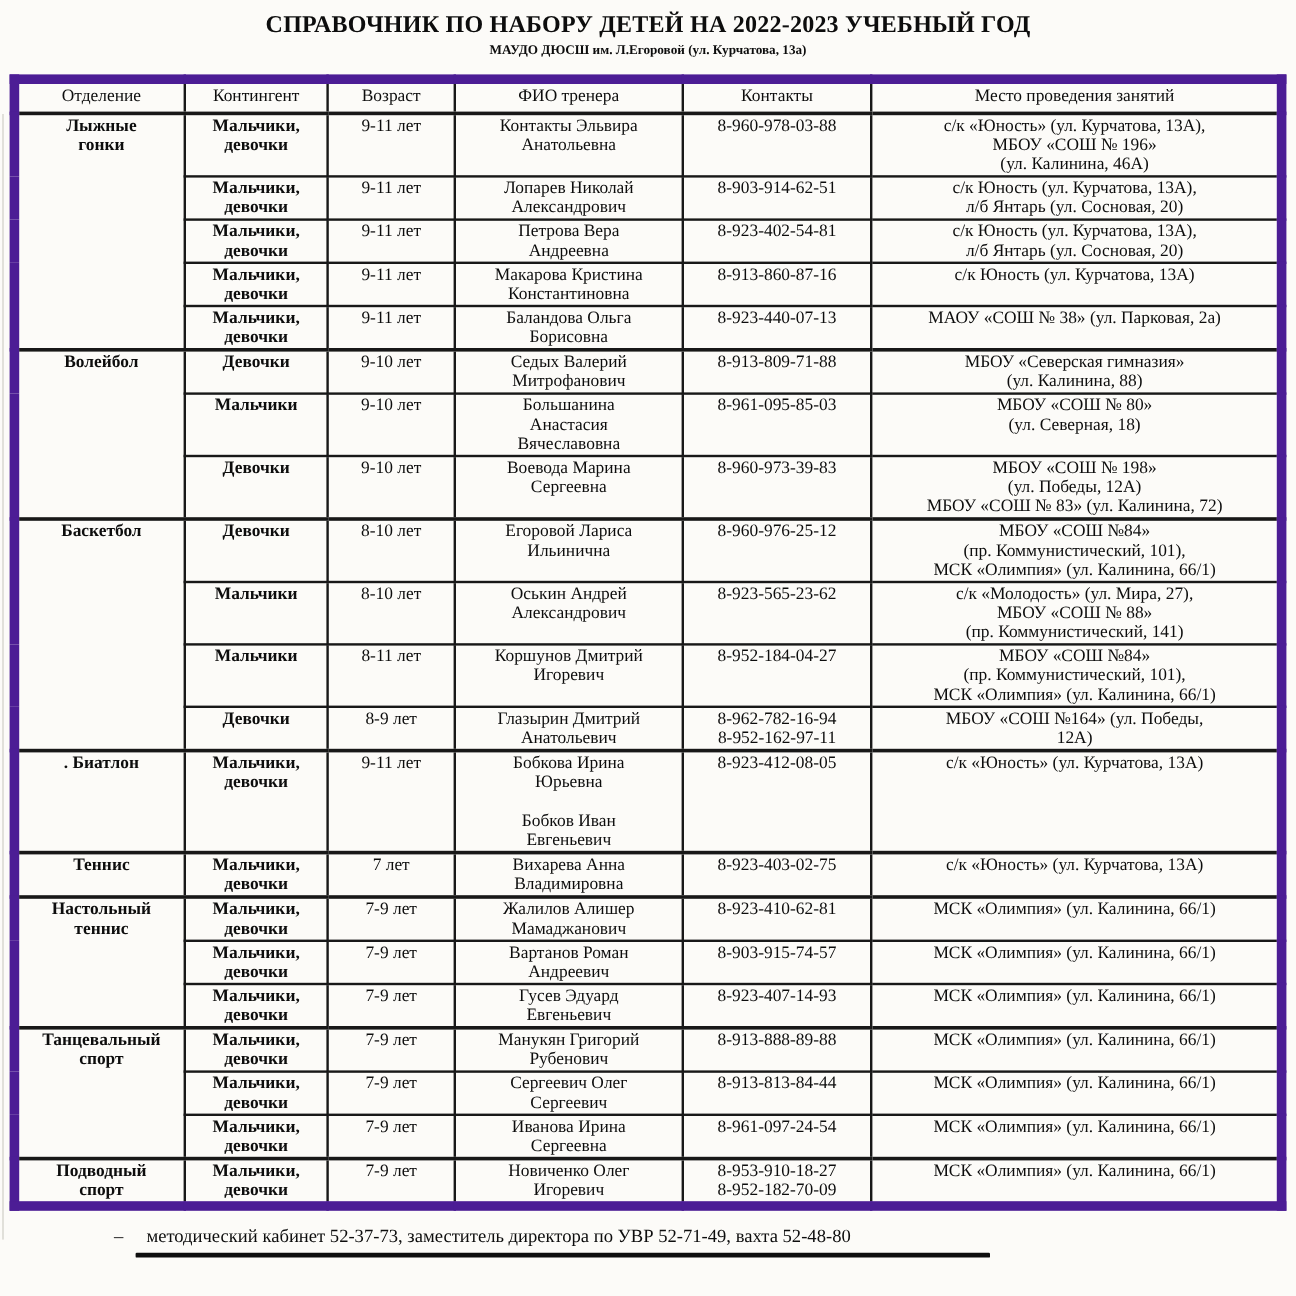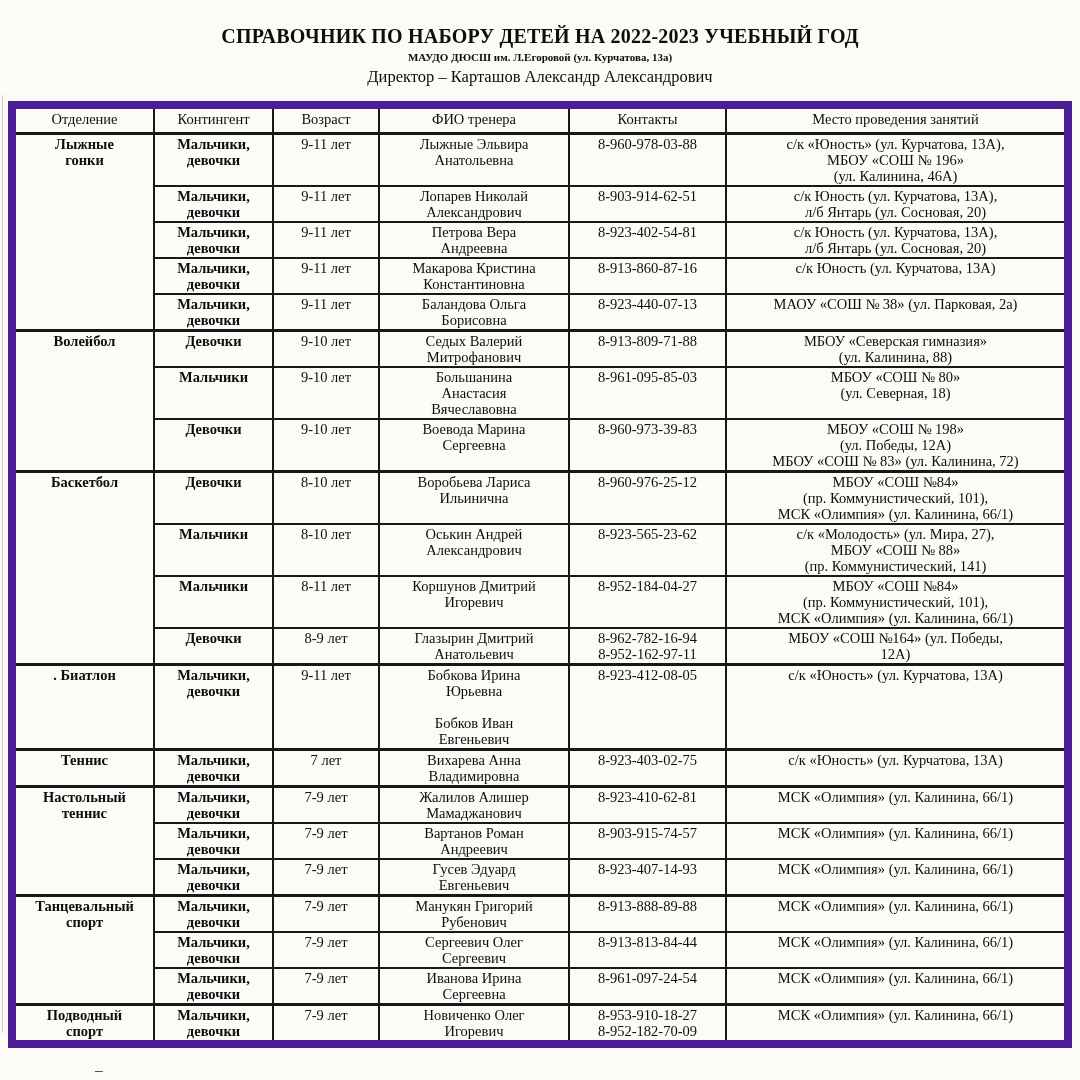--- a/index.html
+++ b/index.html
@@ -10,21 +10,21 @@
     font-family: "Liberation Serif", serif;
     overflow: hidden;
     position: relative;
   }
   
   .scan-edge {
     position: absolute; left: 2px; top: 95px;
     width: 1px; height: 938px; background: #cfcdc7;
   }
 
-  .titles { text-align: center; padding-top: 25px; }
+  .titles { text-align: center; padding-top: 10px; }
   .doc-title {
     margin: 0; font-size: 20px; font-weight: bold; letter-spacing: .2px;
   }
   .doc-subtitle { margin: 3px 0 0; font-size: 11px; font-weight: bold; }
   .doc-director { margin: 4px 0 0; font-size: 16.5px; font-weight: normal; }
 
   table.ref {
     border-collapse: collapse; table-layout: fixed;
     width: 1056px; margin: 14px 0 0 8px;
     border: 8px solid #4c1d95;
@@ -63,21 +63,20 @@
   }
 </style>
 </head>
 <body>
 
 <div class="scan-edge"></div>
 
 <div class="titles">
   <h1 class="doc-title">СПРАВОЧНИК ПО НАБОРУ ДЕТЕЙ НА 2022-2023 УЧЕБНЫЙ ГОД</h1>
   <h2 class="doc-subtitle">МАУДО ДЮСШ им. Л.Егоровой (ул. Курчатова, 13а)</h2>
-  <div class="doc-director">Директор – Карташов Александр Александрович</div>
 </div>
 
 <table class="ref">
   <colgroup>
     <col style="width:142px">
       <col style="width:119px">
       <col style="width:106px">
     <col style="width:190px">
       <col style="width:157px">
       <col style="width:342px">
@@ -92,21 +91,21 @@
       <th>Место проведения занятий</th>
     </tr>
   </thead>
   <tbody>
       <tr class="section-start">
         <td rowspan="5" class="c-department">Лыжные
 гонки</td>
         <td class="c-contingent">Мальчики,
 девочки</td>
         <td class="c-age">9-11 лет</td>
-        <td class="c-trainer">Лыжные Эльвира
+        <td class="c-trainer">Контакты Эльвира
 Анатольевна</td>
         <td class="c-contacts">8-960-978-03-88</td>
         <td class="c-location">с/к «Юность» (ул. Курчатова, 13А),
 МБОУ «СОШ № 196»
 (ул. Калинина, 46А)</td>
       </tr>
       <tr>
         <td class="c-contingent">Мальчики,
 девочки</td>
         <td class="c-age">9-11 лет</td>
@@ -171,21 +170,21 @@
 Сергеевна</td>
         <td class="c-contacts">8-960-973-39-83</td>
         <td class="c-location">МБОУ «СОШ № 198»
 (ул. Победы, 12А)
 МБОУ «СОШ № 83» (ул. Калинина, 72)</td>
       </tr>
       <tr class="section-start">
         <td rowspan="4" class="c-department">Баскетбол</td>
         <td class="c-contingent">Девочки</td>
         <td class="c-age">8-10 лет</td>
-        <td class="c-trainer">Воробьева Лариса
+        <td class="c-trainer">Егоровой Лариса
 Ильинична</td>
         <td class="c-contacts">8-960-976-25-12</td>
         <td class="c-location">МБОУ «СОШ №84»
 (пр. Коммунистический, 101),
 МСК «Олимпия» (ул. Калинина, 66/1)</td>
       </tr>
       <tr>
         <td class="c-contingent">Мальчики</td>
         <td class="c-age">8-10 лет</td>
         <td class="c-trainer">Оськин Андрей
@@ -306,14 +305,15 @@
 Игоревич</td>
         <td class="c-contacts">8-953-910-18-27
 8-952-182-70-09</td>
         <td class="c-location">МСК «Олимпия» (ул. Калинина, 66/1)</td>
       </tr>
     </tbody>
 </table>
 
 <div class="footnote">
   <span class="foot-dash">–</span>
+  <span>методический кабинет 52-37-73, заместитель директора по УВР 52-71-49, вахта 52-48-80</span>
 </div>
 <div class="footnote-line"></div>
 
 </body></html>

